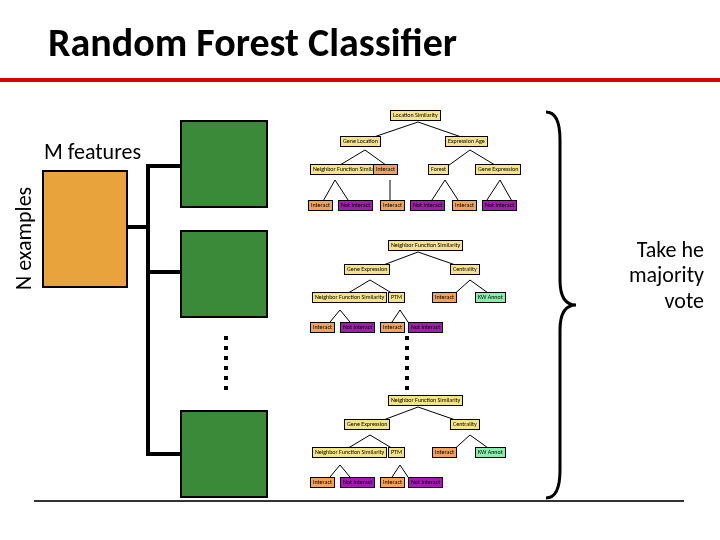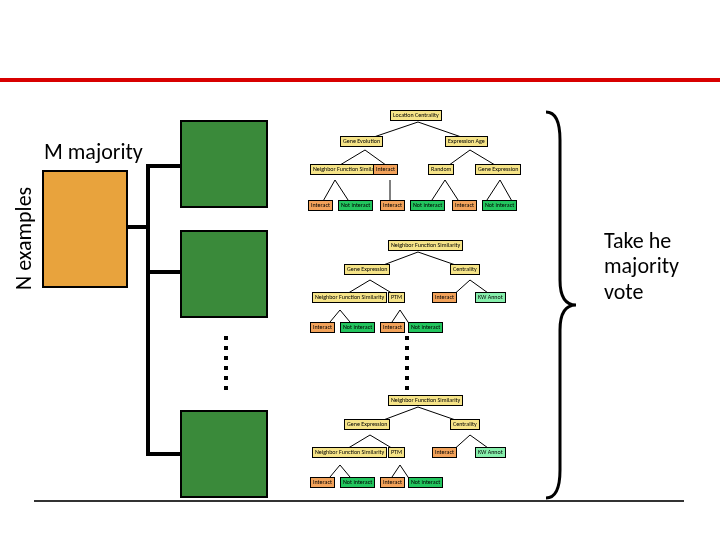--- a/index.html
+++ b/index.html
@@ -142,21 +142,21 @@
     font-size: 6px;
     text-align: center;
     border: 1px solid #000;
     line-height: 1.1;
     padding: 1px 2px;
     white-space: nowrap;
   }
   .root { background: #f6e488; }
   .mid  { background: #f6e488; }
   .leaf-a { background: #f2a25a; }
-  .leaf-b { background: #22c55e; }
+  .leaf-b { background: #a21caf; }
   .leaf-c { background: #86efac; }
 
   svg.edges {
     position: absolute;
     left: 0; top: 0;
     width: 100%; height: 100%;
     pointer-events: none;
   }
 
   
@@ -164,36 +164,37 @@
     position: absolute;
     left: 538px;
     top: 110px;
     width: 40px;
     height: 390px;
   }
 
   .vote-text {
     position: absolute;
     left: 604px;
-    top: 228px;
+    top: 237px;
     width: 100px;
     font-size: 22px;
-    text-align: left;
+    text-align: right;
     color: #000;
     line-height: 1.15;
   }
 </style>
 </head>
 <body>
 
 <div class="slide">
 
+  <div class="title">Random Forest Classifier</div>
   <div class="title-underline"></div>
 
-  <div class="m-features">M majority</div>
+  <div class="m-features">M features</div>
   <div class="n-examples">N examples</div>
 
   <div class="dataset"></div>
 
   <div class="conn-main"></div>
   <div class="conn-vert"></div>
   <div class="conn-h conn-h1"></div>
   <div class="conn-h conn-h2"></div>
   <div class="conn-h conn-h3"></div>
 
@@ -229,26 +230,26 @@
         <line x1="160" y1="42" x2="190" y2="60"></line>
         <line x1="25" y1="72" x2="12" y2="95"></line>
         <line x1="25" y1="72" x2="40" y2="95"></line>
         <line x1="80" y1="72" x2="80" y2="95"></line>
         <line x1="135" y1="72" x2="120" y2="95"></line>
         <line x1="135" y1="72" x2="150" y2="95"></line>
         <line x1="190" y1="72" x2="175" y2="95"></line>
         <line x1="190" y1="72" x2="203" y2="95"></line>
       </g>
     </svg>
-    <div class="node root" style="left:80px;top:2px">Location Centrality</div>
-    <div class="node mid" style="left:30px;top:28px">Gene Evolution</div>
+    <div class="node root" style="left:80px;top:2px">Location Similarity</div>
+    <div class="node mid" style="left:30px;top:28px">Gene Location</div>
     <div class="node mid" style="left:135px;top:28px">Expression Age</div>
     <div class="node mid" style="left:0px;top:56px">Neighbor Function Similarity</div>
     <div class="node leaf-a" style="left:63px;top:56px">Interact</div>
-    <div class="node mid" style="left:118px;top:56px">Random</div>
+    <div class="node mid" style="left:118px;top:56px">Forest</div>
     <div class="node mid" style="left:165px;top:56px">Gene Expression</div>
     <div class="node leaf-a" style="left:-2px;top:92px">Interact</div>
     <div class="node leaf-b" style="left:28px;top:92px">Not interact</div>
     <div class="node leaf-a" style="left:70px;top:92px">Interact</div>
     <div class="node leaf-b" style="left:100px;top:92px">Not interact</div>
     <div class="node leaf-a" style="left:142px;top:92px">Interact</div>
     <div class="node leaf-b" style="left:172px;top:92px">Not interact</div>
   </div>
 
   <div class="tree tree2">

